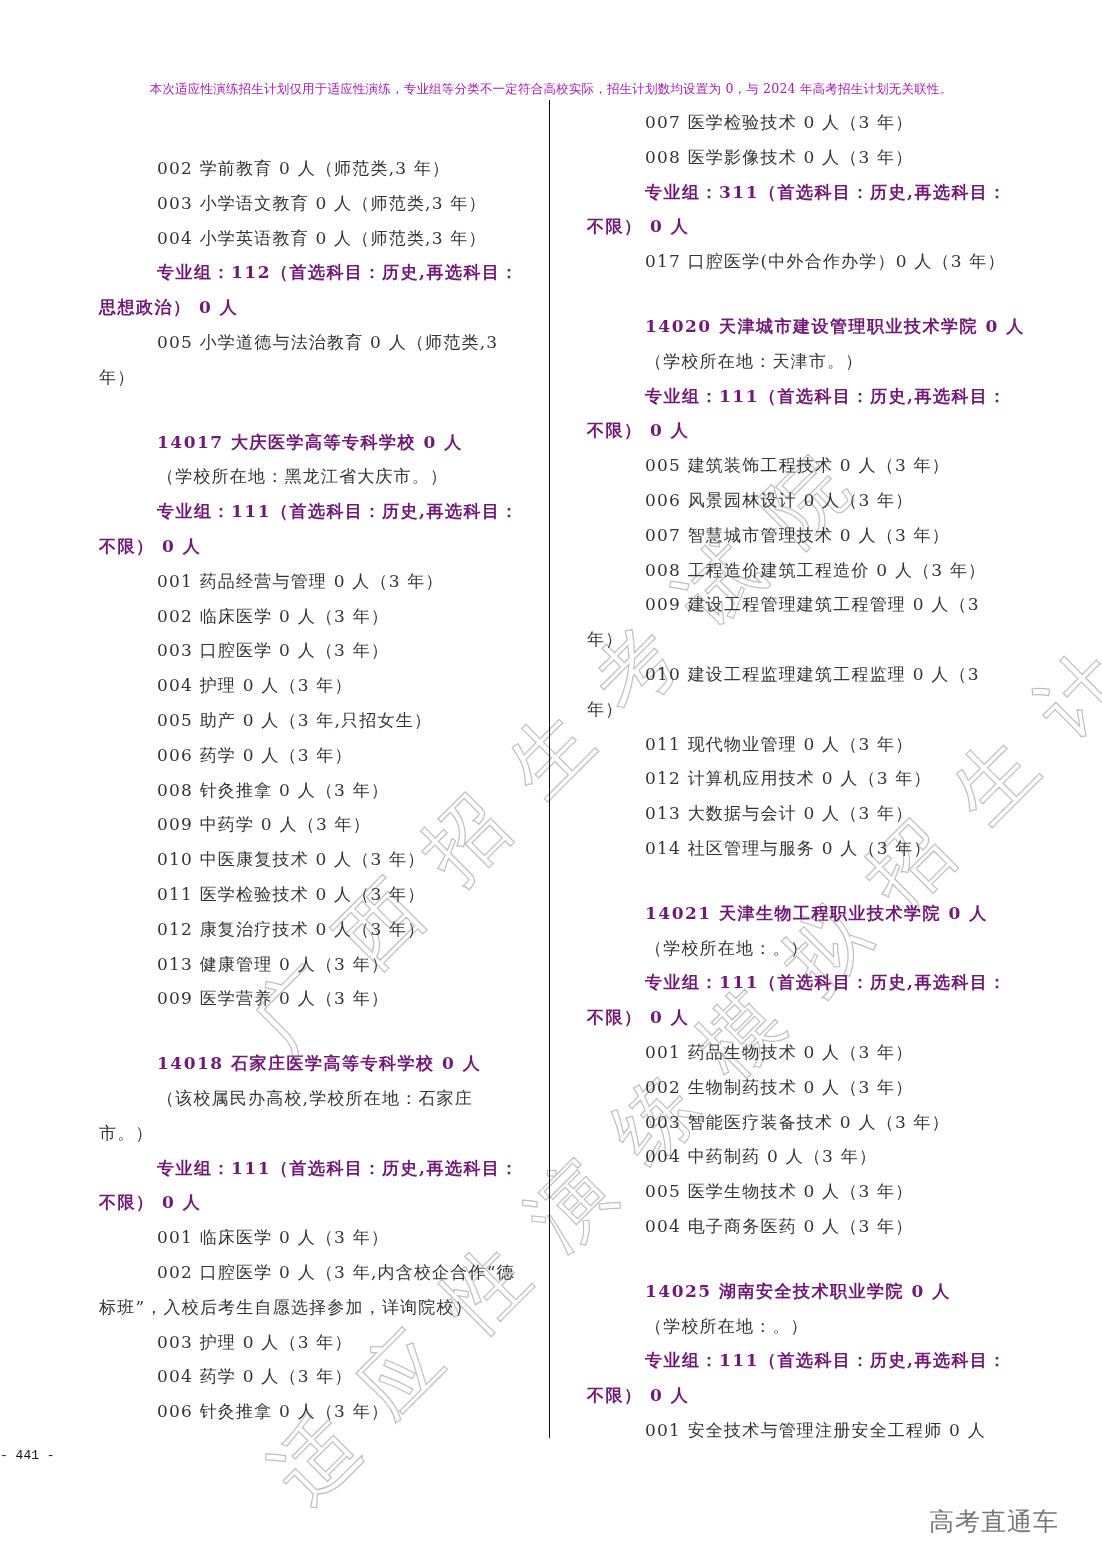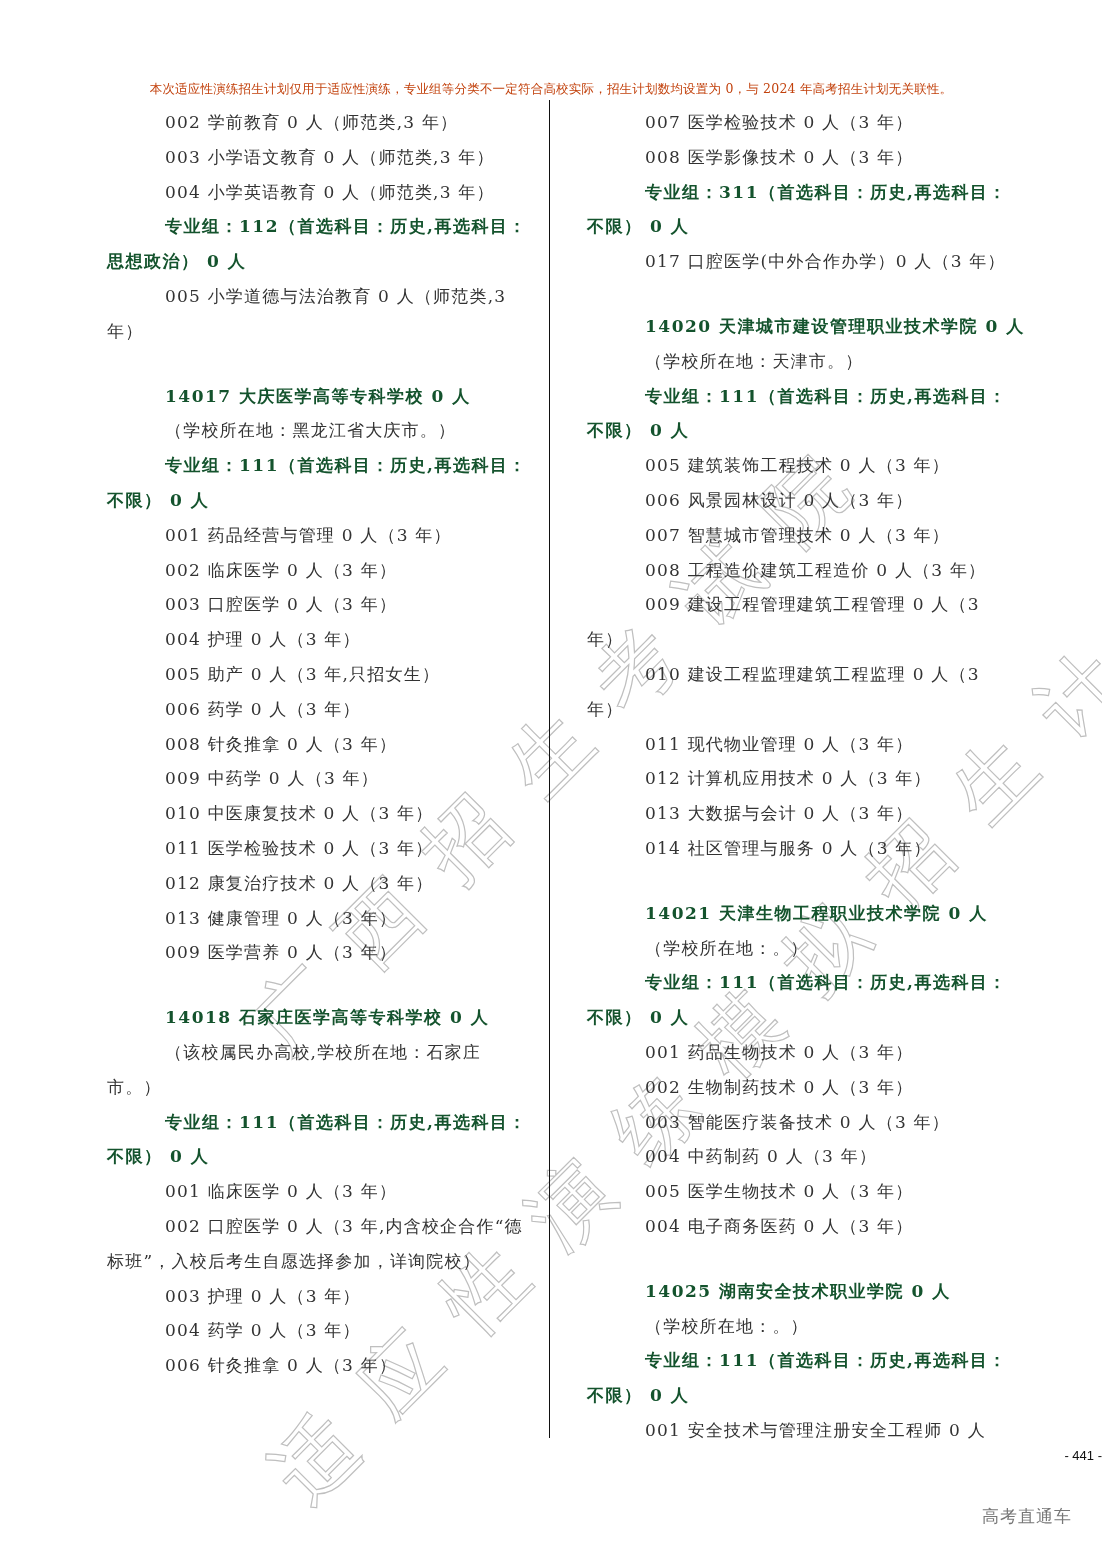--- a/index.html
+++ b/index.html
@@ -1,31 +1,31 @@
 <!DOCTYPE html>
 <html><head>
 <meta charset="utf-8">
 <style>
   html, body { margin: 0; padding: 0; background: #ffffff; }
   body { width: 1102px; height: 1559px; position: relative; overflow: hidden;
          font-family: "DejaVu Serif", "Liberation Serif", serif; color: #222; }
   .notice { position: absolute; top: 81px; left: 0; width: 1102px; text-align: center;
-            font-size: 12.5px; color: #c2410c; letter-spacing: 0.2px; white-space: nowrap; }
+            font-size: 12.5px; color: #a21caf; letter-spacing: 0.2px; white-space: nowrap; }
   .col { position: absolute; top: 105px; width: 440px; }
-  .col-left { left: 107px; }
+  .col-left { left: 99px; margin-top: 46px; }
   .col-right { left: 587px; }
   .divider { position: absolute; left: 549px; top: 100px; width: 1px; height: 1338px; background: #111; }
   .line { font-size: 17px; line-height: 34.8px; height: 34.8px; white-space: nowrap; letter-spacing: 1.2px; color: #333; }
   .ind { padding-left: 58px; }
-  .bold { font-weight: bold; color: #14532d; letter-spacing: 1.5px; }
+  .bold { font-weight: bold; color: #701a75; letter-spacing: 1.5px; }
   .gap { height: 30px; }
-  .pageno { position: absolute; top: 1448px; left: 0; width: 1102px; text-align: right;
-            font-family: Liberation Sans, sans-serif; font-size: 13px; color: #111; }
-  .brand { position: absolute; top: 1505px; right: 30px; font-family: Liberation Mono, monospace;
-           font-size: 17px; color: #777; letter-spacing: 1px; }
+  .pageno { position: absolute; top: 1448px; left: 0; width: 1102px; text-align: left;
+            font-family: Liberation Mono, monospace; font-size: 13px; color: #111; }
+  .brand { position: absolute; top: 1505px; right: 43px; font-family: Liberation Mono, monospace;
+           font-size: 25px; color: #777; letter-spacing: 1px; }
   .wm { position: absolute; font-family: "DejaVu Sans", sans-serif; font-size: 80px; color: transparent;
         -webkit-text-stroke: 1.2px #bfbfbf; transform: rotate(-45deg); transform-origin: left top;
         letter-spacing: 40px; white-space: nowrap; pointer-events: none; }
 </style>
 </head>
 <body>
 
 <div class="wm" style="left:230px; top:1000px;">广西招生考试院</div>
 <div class="wm" style="left:250px; top:1450px;">适应性演练模拟招生计划</div>
 

